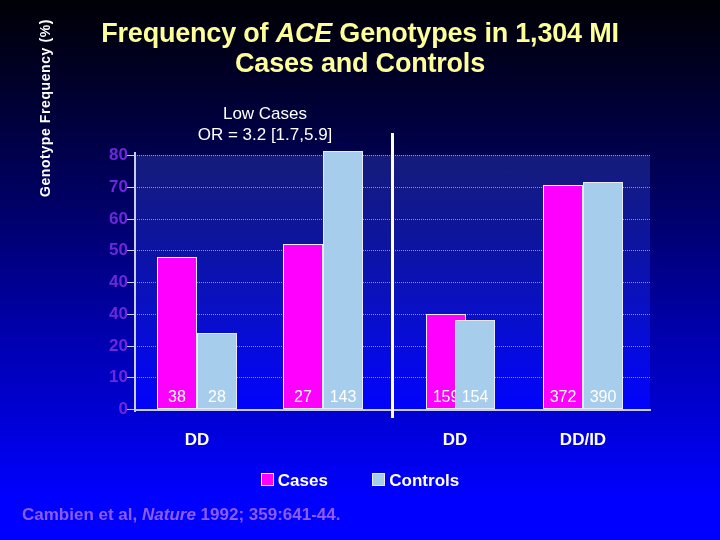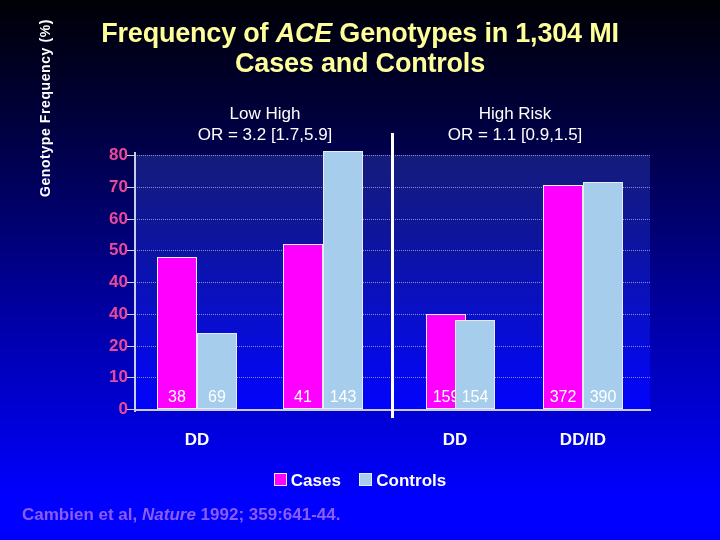--- a/index.html
+++ b/index.html
@@ -111,21 +111,21 @@
     left: -7px;
     width: 7px;
     height: 1px;
     background: #c8cde8;
   }
   .ytick-label {
     position: absolute;
     right: 0;
     width: 38px;
     text-align: right;
-    color: #ec4899;
+    color: #6d28d9;
     font-size: 17px;
     font-weight: bold;
     line-height: 17px;
   }
   #ytick-labels {
     position: absolute;
     left: 88px;
     top: 155px;
     width: 40px;
     height: 254px;
@@ -200,21 +200,21 @@
     position: absolute;
     left: 0;
     top: 471px;
     width: 720px;
     text-align: center;
     white-space: nowrap;
   }
   .legend-item {
     display: inline-block;
     vertical-align: middle;
-    margin: 0 7px;
+    margin: 0 20px;
   }
   .legend-swatch {
     display: inline-block;
     width: 13px;
     height: 13px;
     vertical-align: -1px;
     border: 1px solid #e9eaf6;
     box-sizing: border-box;
     margin-right: 4px;
   }
@@ -245,28 +245,24 @@
 <body>
 
 <div id="slide">
 
   <div id="title">
     <span>Frequency of </span><span class="ital">ACE</span><span> Genotypes in 1,304 MI</span><br>
     <span>Cases and Controls</span>
   </div>
 
   <div class="group-head" id="group-low">
-    <span class="gh-name">Low High</span>
+    <span class="gh-name">Low Cases</span>
     <span class="gh-or">OR = 3.2 [1.7,5.9]</span>
   </div>
 
-  <div class="group-head" id="group-high">
-    <span class="gh-name">High Risk</span>
-    <span class="gh-or">OR = 1.1 [0.9,1.5]</span>
-  </div>
 
   <div id="yaxis-title">Genotype Frequency (%)</div>
 
   <div id="ytick-labels">
       <div class="ytick-label" style="top: 245px;">0</div>
       <div class="ytick-label" style="top: 213.25px;">10</div>
       <div class="ytick-label" style="top: 181.5px;">20</div>
       <div class="ytick-label" style="top: 149.75px;">40</div>
       <div class="ytick-label" style="top: 118px;">40</div>
       <div class="ytick-label" style="top: 86.25px;">50</div>
@@ -284,24 +280,24 @@
         <div class="gridline" style="top: 95.25px;"></div>
         <div class="gridline" style="top: 63.5px;"></div>
         <div class="gridline" style="top: 31.75px;"></div>
         <div class="gridline" style="top: 0px;"></div>
       </div>
     <div id="bars">
         <div class="bar cases" style="left: 22px; width: 40px; height: 152.4px;">
           <div class="bar-label">38</div>
         </div>
         <div class="bar controls" style="left: 62px; width: 40px; height: 76.2px;">
-          <div class="bar-label">69</div>
+          <div class="bar-label">28</div>
         </div>
         <div class="bar cases" style="left: 148px; width: 40px; height: 165.1px;">
-          <div class="bar-label">41</div>
+          <div class="bar-label">27</div>
         </div>
         <div class="bar controls" style="left: 188px; width: 40px; height: 258px;">
           <div class="bar-label">143</div>
         </div>
         <div class="bar cases" style="left: 280px; width: 40px; height: 95.25px; margin-left: 11px;">
           <div class="bar-label">159</div>
         </div>
         <div class="bar controls" style="left: 320px; width: 40px; height: 88.9px;">
           <div class="bar-label">154</div>
         </div>

